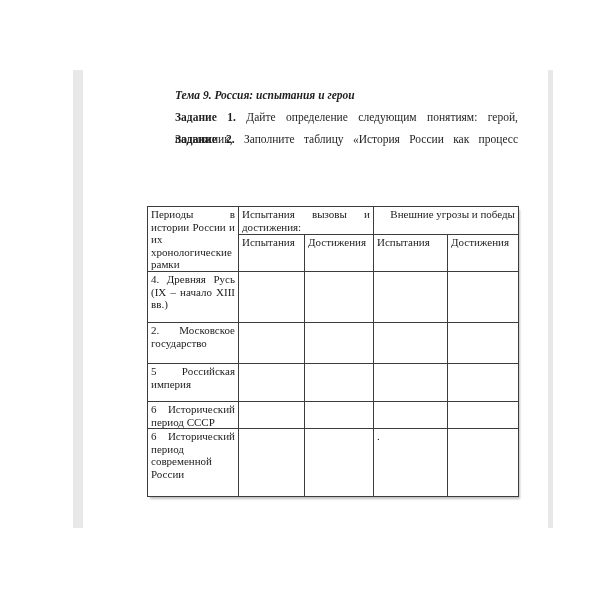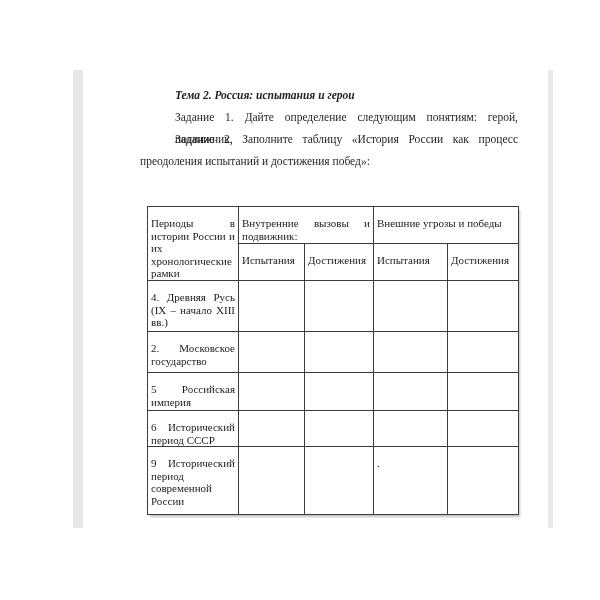--- a/index.html
+++ b/index.html
@@ -32,78 +32,75 @@
     left: 140px;
     top: 84px;
     width: 378px;
     font-size: 11.5px;
     line-height: 22px;
   }
   .tline { height: 22px; white-space: normal; }
   .indent { padding-left: 35px; }
   .jlast { text-align: justify; text-align-last: justify; }
   .title-line { font-weight: bold; font-style: italic; }
-  b { font-weight: normal; }
+  b { font-weight: bold; }
 
   table.assignment {
     position: absolute;
     left: 147px;
     top: 206px;
     width: 371px;
     border-collapse: collapse;
     table-layout: fixed;
     font-size: 11px;
     color: #1c1c1c;
     box-shadow: 2px 3px 2px -1px rgba(0,0,0,0.25);
   }
   table.assignment td {
     border: 1px solid #3c3c3c;
     vertical-align: top;
-    padding: 10px 3px 0 3px;
+    padding: 1px 3px 0 3px;
     line-height: 12.6px;
     overflow: hidden;
   }
   td.just   { text-align: justify; }
-  td.nowrap { white-space: nowrap; }
+  td.nowrap { white-space: nowrap; text-align: right; }
 </style>
 </head>
 <body>
 
 <div class="canvas">
 
   <div class="edge edge-left"></div>
   <div class="edge edge-right"></div>
 
   <div class="textblock">
     <div class="tline indent title-line">
-      <span>Тема 2. Россия: испытания и герои</span>
+      <span>Тема 9. Россия: испытания и герои</span>
     </div>
     <div class="tline indent jlast">
       <b>Задание 1.</b><span> Дайте определение следующим понятиям: герой, подвижник,</span>
     </div>
     <div class="tline indent jlast">
       <b>Задание 2.</b><span> Заполните таблицу «История России как процесс</span>
-    </div>
-    <div class="tline">
-      <span>преодоления испытаний и достижения побед»:</span>
     </div>
   </div>
 
   <table class="assignment">
     <colgroup>
       <col style="width:91px">
         <col style="width:66px">
         <col style="width:69px">
         <col style="width:74px">
         <col style="width:71px">
     </colgroup>
     <tbody>
       <tr style="height:26px">
         <td rowspan="2" class="just">Периоды в истории России и их хронологические рамки</td>
-        <td colspan="2" class="just">Внутренние вызовы и подвижник:</td>
+        <td colspan="2" class="just">Испытания вызовы и достижения:</td>
         <td colspan="2" class="nowrap">Внешние угрозы и победы</td>
       </tr>
       <tr style="height:37px">
         <td>Испытания</td>
         <td>Достижения</td>
         <td>Испытания</td>
         <td>Достижения</td>
       </tr>
 
       <tr style="height:51px">
@@ -128,21 +125,21 @@
         <td></td>
       </tr>
       <tr style="height:27px">
         <td class="just">6 Исторический период СССР</td>
         <td></td>
         <td></td>
         <td></td>
         <td></td>
       </tr>
       <tr style="height:68px">
-        <td class="just">9 Исторический период современной России</td>
+        <td class="just">6 Исторический период современной России</td>
         <td></td>
         <td></td>
         <td>.</td>
         <td></td>
       </tr>
     </tbody>
   </table>
 
 </div>
 

